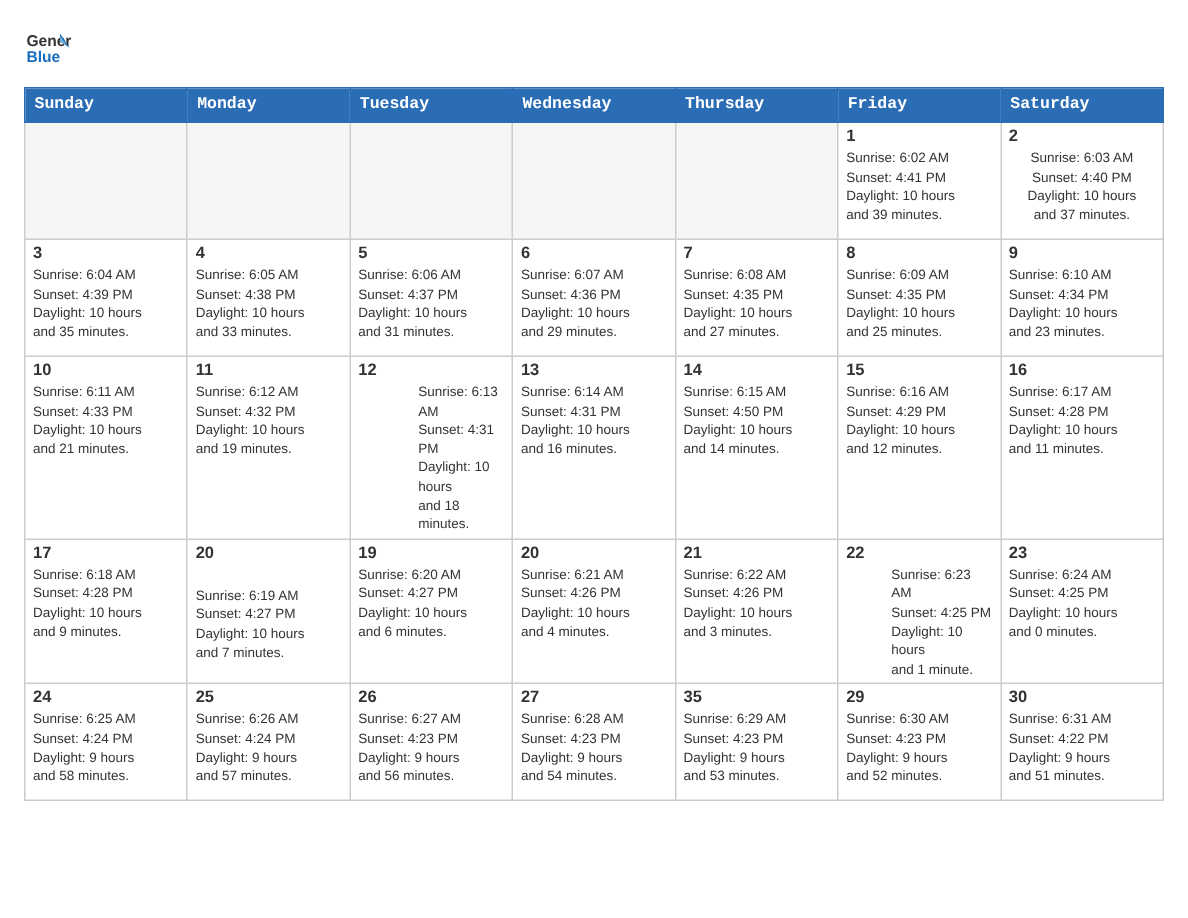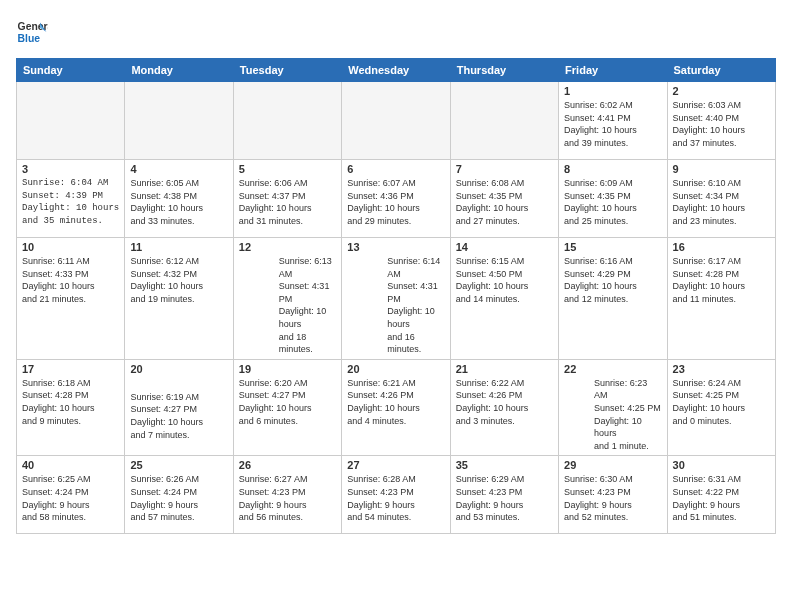--- a/index.html
+++ b/index.html
@@ -47,20 +47,21 @@
       border-collapse: collapse;
     }
     .calendar th {
       background: #2a6db5;
       color: #fff;
       font-size: 11px;
       font-weight: bold;
       padding: 5px 6px;
       text-align: left;
       border: 1px solid #2a6db5;
+      font-family: Liberation Mono, monospace;
     }
     .calendar td {
       border: 1px solid #ccc;
       vertical-align: top;
       padding: 3px 5px;
       font-size: 9.5px;
       color: #333;
       width: calc(100% / 7);
       height: 78px;
       background: #fff;
@@ -120,30 +121,30 @@
           <td class="empty"></td>
           <td>
             <span class="day-num">1</span>
             <div class="day-info" style="white-space: pre-line;">Sunrise: 6:02 AM
 Sunset: 4:41 PM
 Daylight: 10 hours
 and 39 minutes.</div>
           </td>
           <td>
             <span class="day-num">2</span>
-            <div class="day-info" style="white-space: pre-line;">Sunrise: 6:03 AM
+            <div class="day-info" style="white-space: pre-line; text-align: center;">Sunrise: 6:03 AM
 Sunset: 4:40 PM
 Daylight: 10 hours
 and 37 minutes.</div>
           </td>
         </tr>
         <tr>
           <td>
             <span class="day-num">3</span>
-            <div class="day-info" style="white-space: pre-line; font-family: Liberation Mono, monospace;">Sunrise: 6:04 AM
+            <div class="day-info" style="white-space: pre-line;">Sunrise: 6:04 AM
 Sunset: 4:39 PM
 Daylight: 10 hours
 and 35 minutes.</div>
           </td>
           <td>
             <span class="day-num">4</span>
             <div class="day-info" style="white-space: pre-line;">Sunrise: 6:05 AM
 Sunset: 4:38 PM
 Daylight: 10 hours
 and 33 minutes.</div>
@@ -201,21 +202,21 @@
           </td>
           <td>
             <span class="day-num">12</span>
             <div class="day-info" style="white-space: pre-line; margin-left: 40px;">Sunrise: 6:13 AM
 Sunset: 4:31 PM
 Daylight: 10 hours
 and 18 minutes.</div>
           </td>
           <td>
             <span class="day-num">13</span>
-            <div class="day-info" style="white-space: pre-line; margin-left: 40px;">Sunrise: 6:14 AM
+            <div class="day-info" style="white-space: pre-line;">Sunrise: 6:14 AM
 Sunset: 4:31 PM
 Daylight: 10 hours
 and 16 minutes.</div>
           </td>
           <td>
             <span class="day-num">14</span>
             <div class="day-info" style="white-space: pre-line;">Sunrise: 6:15 AM
 Sunset: 4:50 PM
 Daylight: 10 hours
 and 14 minutes.</div>
@@ -281,21 +282,21 @@
           <td>
             <span class="day-num">23</span>
             <div class="day-info" style="white-space: pre-line;">Sunrise: 6:24 AM
 Sunset: 4:25 PM
 Daylight: 10 hours
 and 0 minutes.</div>
           </td>
         </tr>
         <tr>
           <td>
-            <span class="day-num">40</span>
+            <span class="day-num">24</span>
             <div class="day-info" style="white-space: pre-line;">Sunrise: 6:25 AM
 Sunset: 4:24 PM
 Daylight: 9 hours
 and 58 minutes.</div>
           </td>
           <td>
             <span class="day-num">25</span>
             <div class="day-info" style="white-space: pre-line;">Sunrise: 6:26 AM
 Sunset: 4:24 PM
 Daylight: 9 hours

